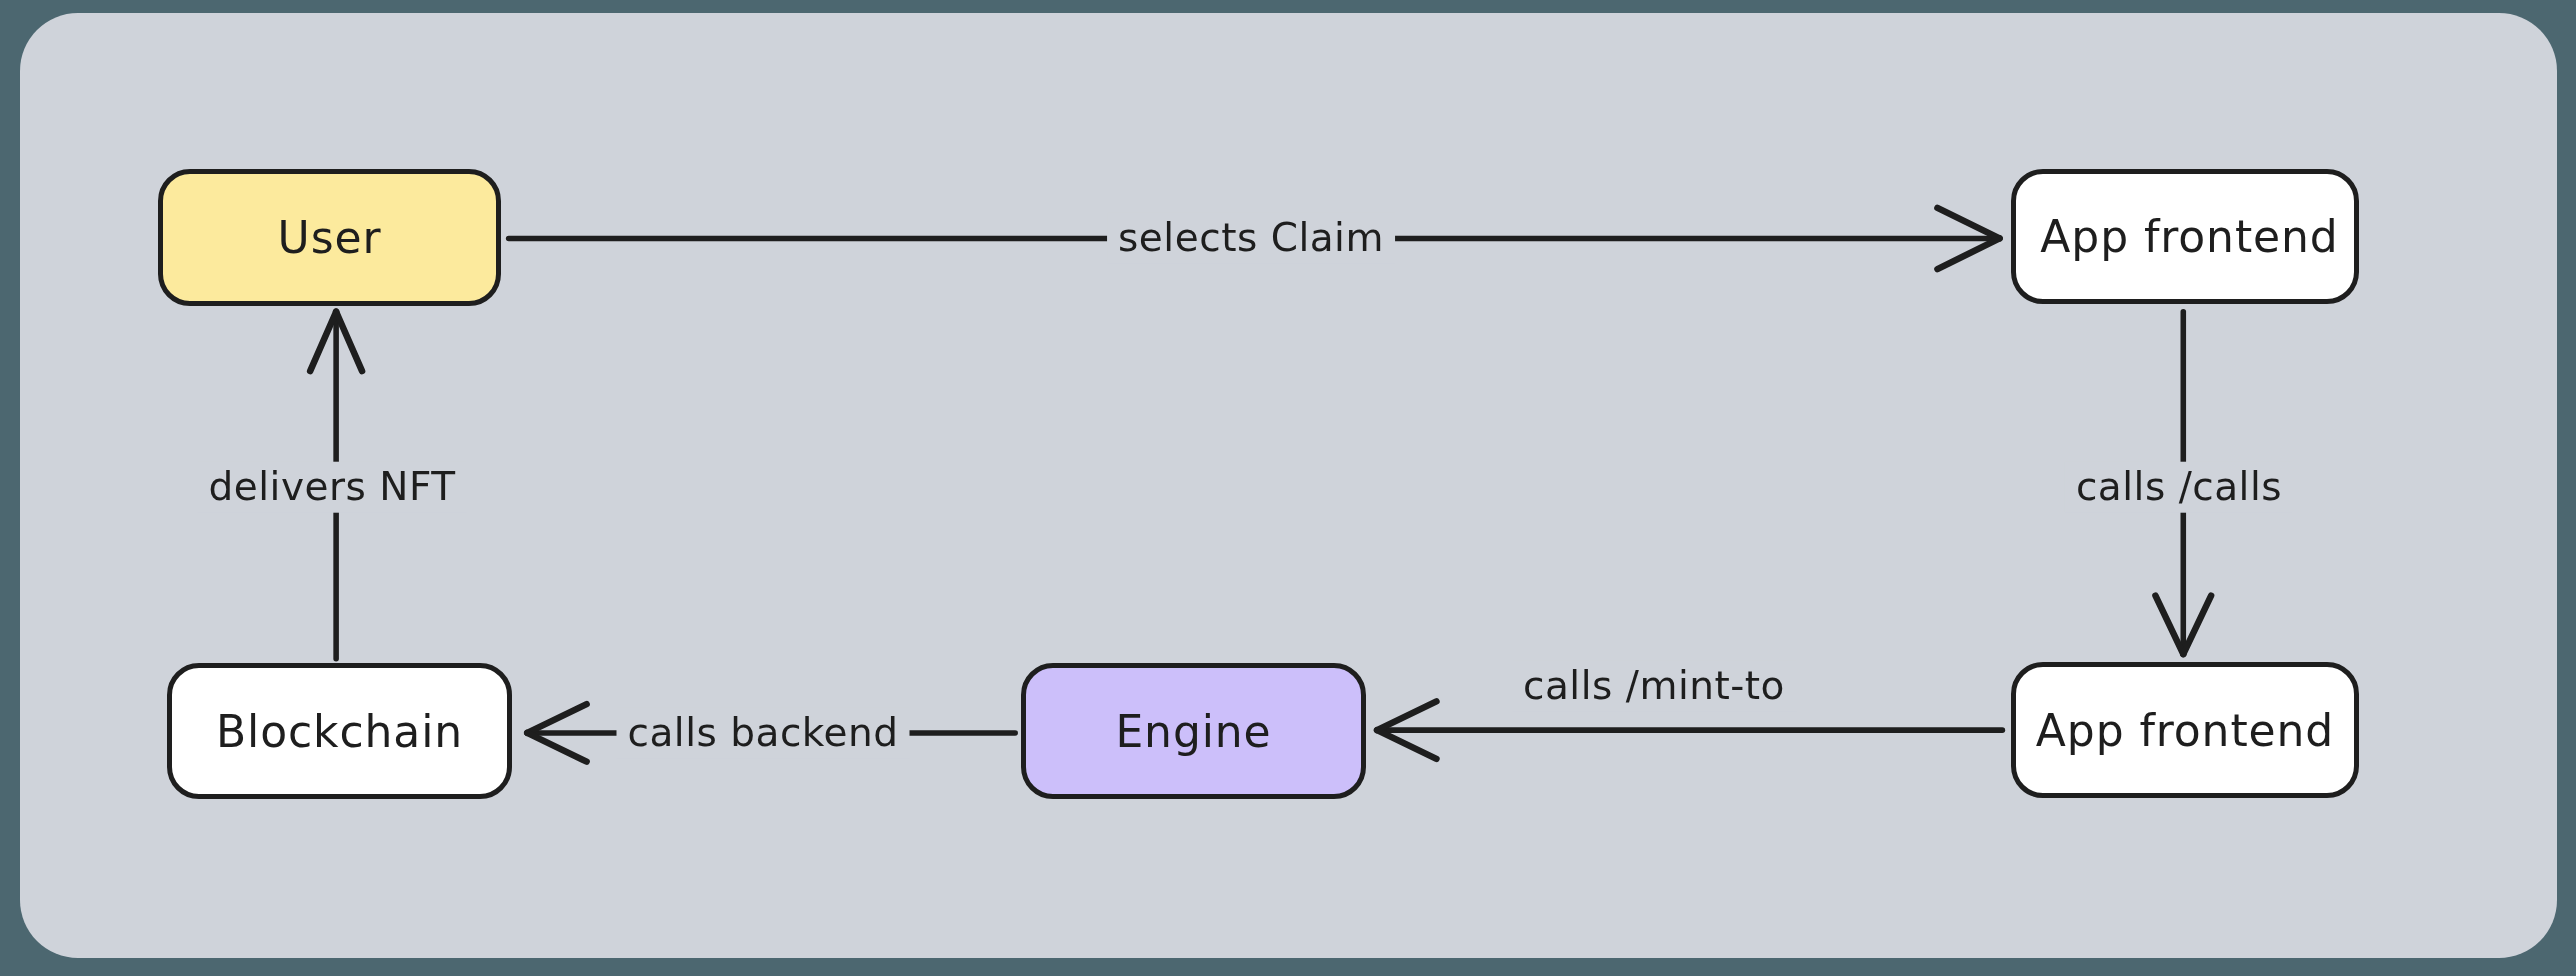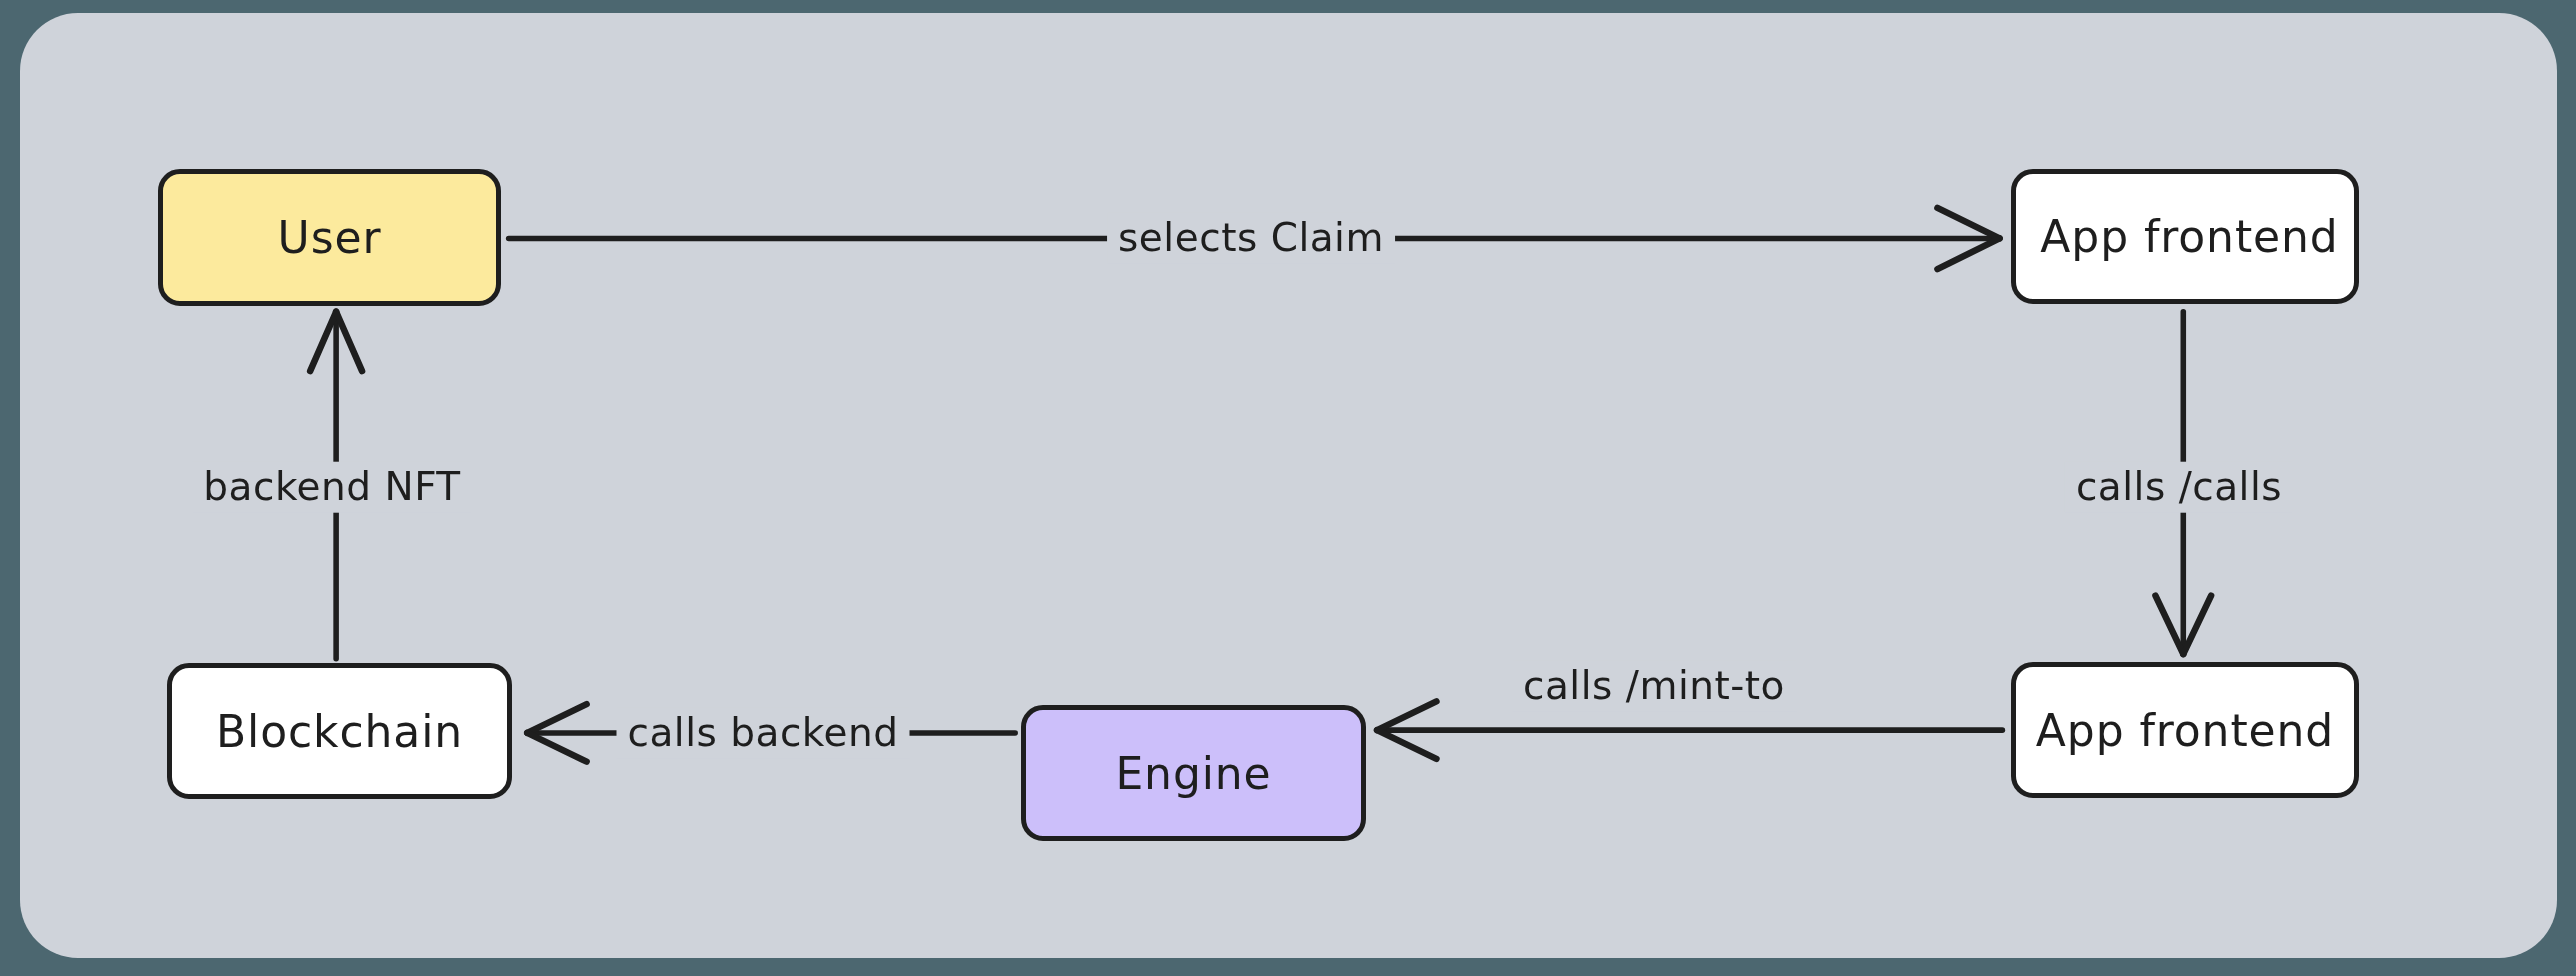--- a/index.html
+++ b/index.html
@@ -29,21 +29,21 @@
   svg.edges line {
     stroke: #1e1e1e;
     stroke-linecap: round;
   }
   .shaft { stroke-width: 6px; }
   .head  { stroke-width: 7px; }
 
   .node {
     position: absolute;
     border: 5.6px solid #1e1e1e;
-    border-radius: 22px;
+    border-radius: 32px;
     display: flex;
     align-items: center;
     justify-content: center;
     box-sizing: border-box;
   }
   .node .label {
     font-size: 44px;
     color: #1e1e1e;
     letter-spacing: 0.9px;
     white-space: nowrap;
@@ -104,30 +104,30 @@
 </div>
 
 <div class="node" style="left: 2011px; top: 169px; width: 348px; height: 135px; background-color: rgb(255, 255, 255); padding-left: 9px;">
   <span class="label">App frontend</span>
 </div>
 
 <div class="node" style="left: 2011px; top: 662px; width: 348px; height: 136px; background-color: rgb(255, 255, 255);">
   <span class="label">App frontend</span>
 </div>
 
-<div class="node" style="left: 1021px; top: 663px; width: 345px; height: 136px; background-color: rgb(204, 191, 250); margin-top: 42px;">
+<div class="node" style="left: 1021px; top: 663px; width: 345px; height: 136px; background-color: rgb(204, 191, 250);">
   <span class="label">Engine</span>
 </div>
 
 <div class="node" style="left: 167px; top: 663px; width: 345px; height: 136px; background-color: rgb(255, 255, 255);">
   <span class="label">Blockchain</span>
 </div>
 
 <div class="edge-label" style="left:1251px; top:238px;">selects Claim</div>
 
 <div class="edge-label" style="left:2179px; top:487px;">calls /calls</div>
 
 <div class="edge-label" style="left:1654px; top:686px;">calls /mint-to</div>
 
 <div class="edge-label" style="left:763px; top:733px;">calls backend</div>
 
-<div class="edge-label" style="left:332px; top:487px;">backend NFT</div>
+<div class="edge-label" style="left:332px; top:487px;">delivers NFT</div>
 
 
 </body></html>

